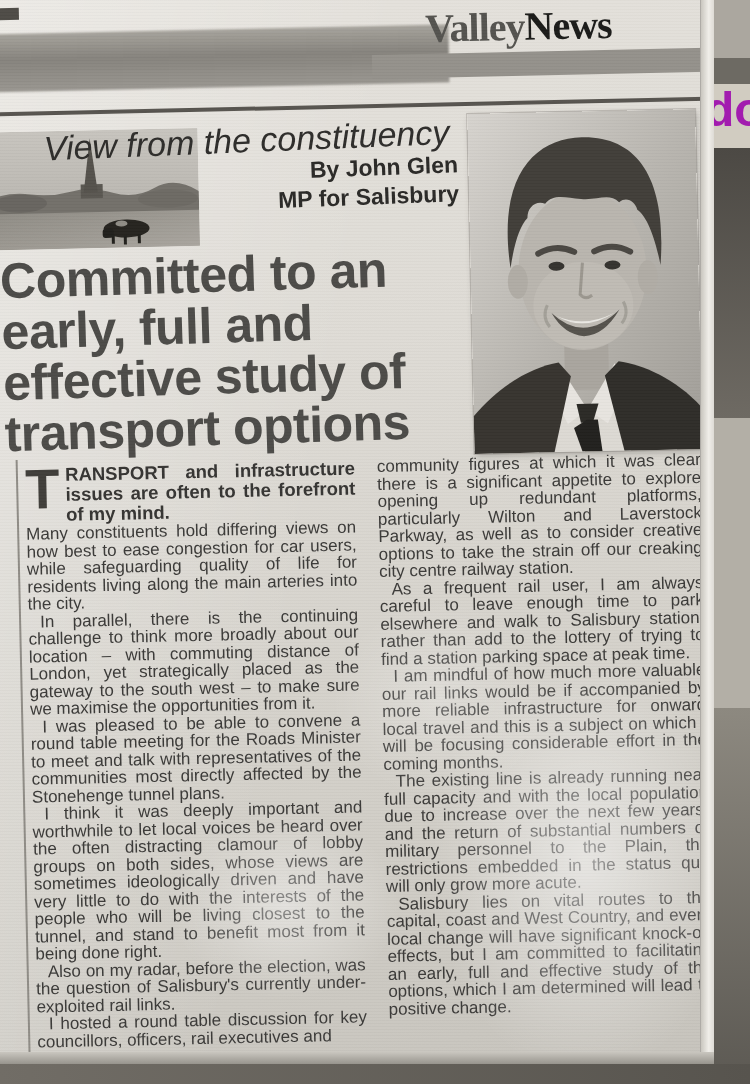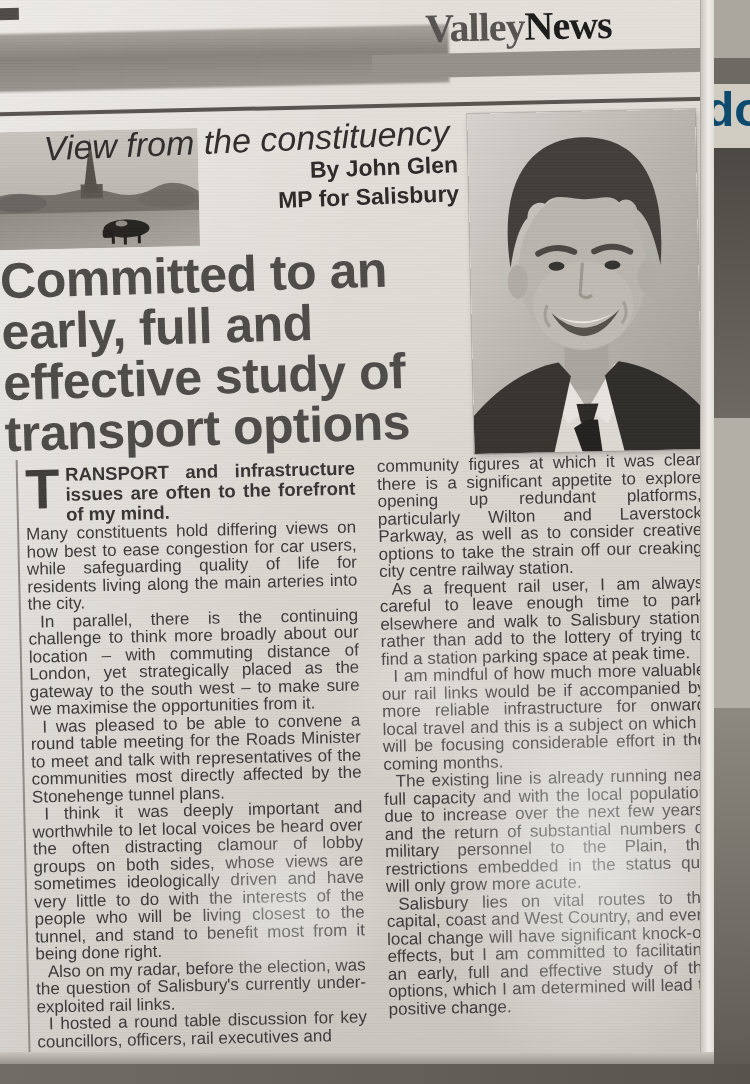--- a/index.html
+++ b/index.html
@@ -72,21 +72,21 @@
     background:repeating-linear-gradient(0deg, rgba(0,0,0,.02) 0 1px, rgba(255,255,255,.015) 1px 3px);}
 
   
   .fold-sliver{position:absolute;left:700px;top:0;width:14px;height:1064px;z-index:7;
     background:linear-gradient(to right,#c9c6bf, #f0eee9 55%, #dad7d1);
     border-left:1px solid rgba(90,87,82,.35);}
   .adjacent{position:absolute;left:714px;top:0;width:36px;height:1084px;z-index:7;background:#a5a199;}
   .adj-a{position:absolute;left:0;top:0;width:36px;height:58px;background:#aba79f;}
   .adj-b{position:absolute;left:0;top:58px;width:36px;height:26px;background:#6d6a63;}
   .adj-c{position:absolute;left:0;top:84px;width:36px;height:64px;background:#d1ccc1;overflow:hidden;}
-  .adj-c .partial{font-weight:bold;font-size:48px;color:#0c4a6e;margin-left:-9px;margin-top:-2px;
+  .adj-c .partial{font-weight:bold;font-size:48px;color:#a21caf;margin-left:-9px;margin-top:-2px;
     font-family:"Liberation Sans", sans-serif;}
   .adj-d{position:absolute;left:0;top:148px;width:36px;height:270px;
     background:linear-gradient(#4c4944,#6e6a63);}
   .adj-e{position:absolute;left:0;top:418px;width:36px;height:290px;background:#b3afa6;}
   .adj-f{position:absolute;left:0;top:708px;width:36px;height:376px;
     background:linear-gradient(#8d8980,#5c5953);}
 
   
   .bottom-lip{position:absolute;left:0;top:1052px;width:714px;height:12px;z-index:8;
     background:linear-gradient(#c9c6bf,#97948d);}

